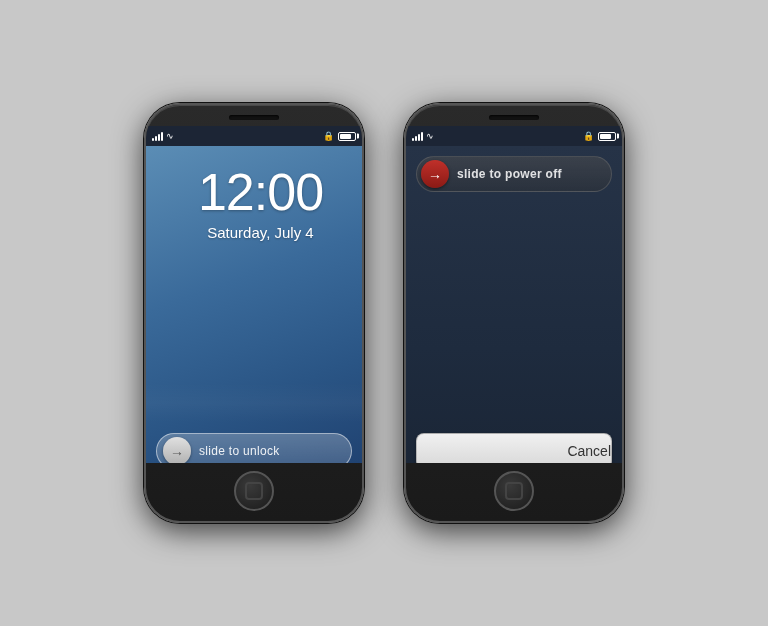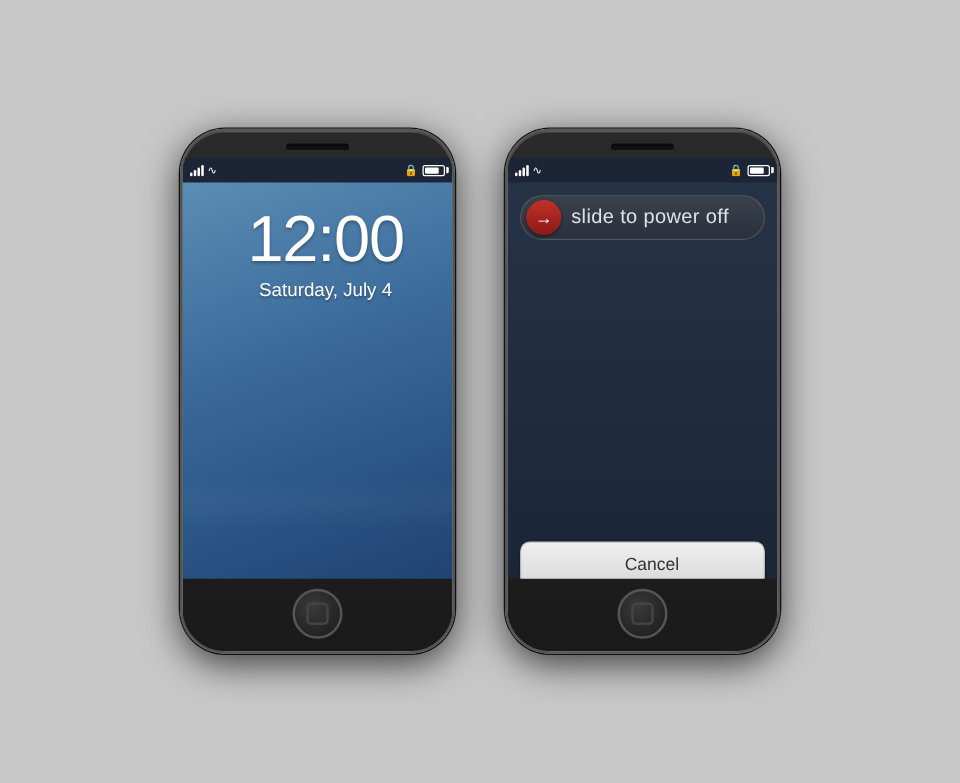--- a/index.html
+++ b/index.html
@@ -262,39 +262,39 @@
       flex-shrink: 0;
     }
 
     .power-arrow-btn::after {
       content: '→';
       font-size: 14px;
       color: #fff;
     }
 
     .power-slide-text {
-      font-size: 16px;
+      font-size: 12px;
       color: rgba(255,255,255,0.85);
-      font-weight: 400;
+      font-weight: 700;
       letter-spacing: 0.3px;
     }
 
     
     .cancel-btn {
       position: absolute;
       bottom: 14px;
       left: 10px;
       right: 10px;
       height: 36px;
       background: linear-gradient(180deg, #f0f0f0 0%, #d8d8d8 100%);
       border-radius: 8px;
       border: 1px solid rgba(0,0,0,0.2);
       display: flex;
       align-items: center;
-      justify-content: center;
+      justify-content: flex-end;
       box-shadow: 0 1px 3px rgba(0,0,0,0.3);
       padding-left: 15px;
     }
 
     .cancel-btn-text {
       font-size: 14px;
       color: #333;
       font-weight: 400;
     }
 
@@ -331,20 +331,24 @@
           <div class="battery-fill"></div>
         </div>
       </div>
     </div>
 
     <div class="lock-screen-bg">
       <div class="lock-time">12:00</div>
       <div class="lock-date">Saturday, July 4</div>
       <div class="lock-screen-lines"></div>
 
+      <div class="slide-bar">
+        <div class="slide-arrow-btn"></div>
+        <span class="slide-bar-text">slide to unlock</span>
+      </div>
     </div>
   </div>
   <div class="home-button">
     <div class="home-button-inner"></div>
   </div>
 </div>
 
 <div class="phone">
   <div class="phone-speaker"></div>
   <div class="phone-screen">

